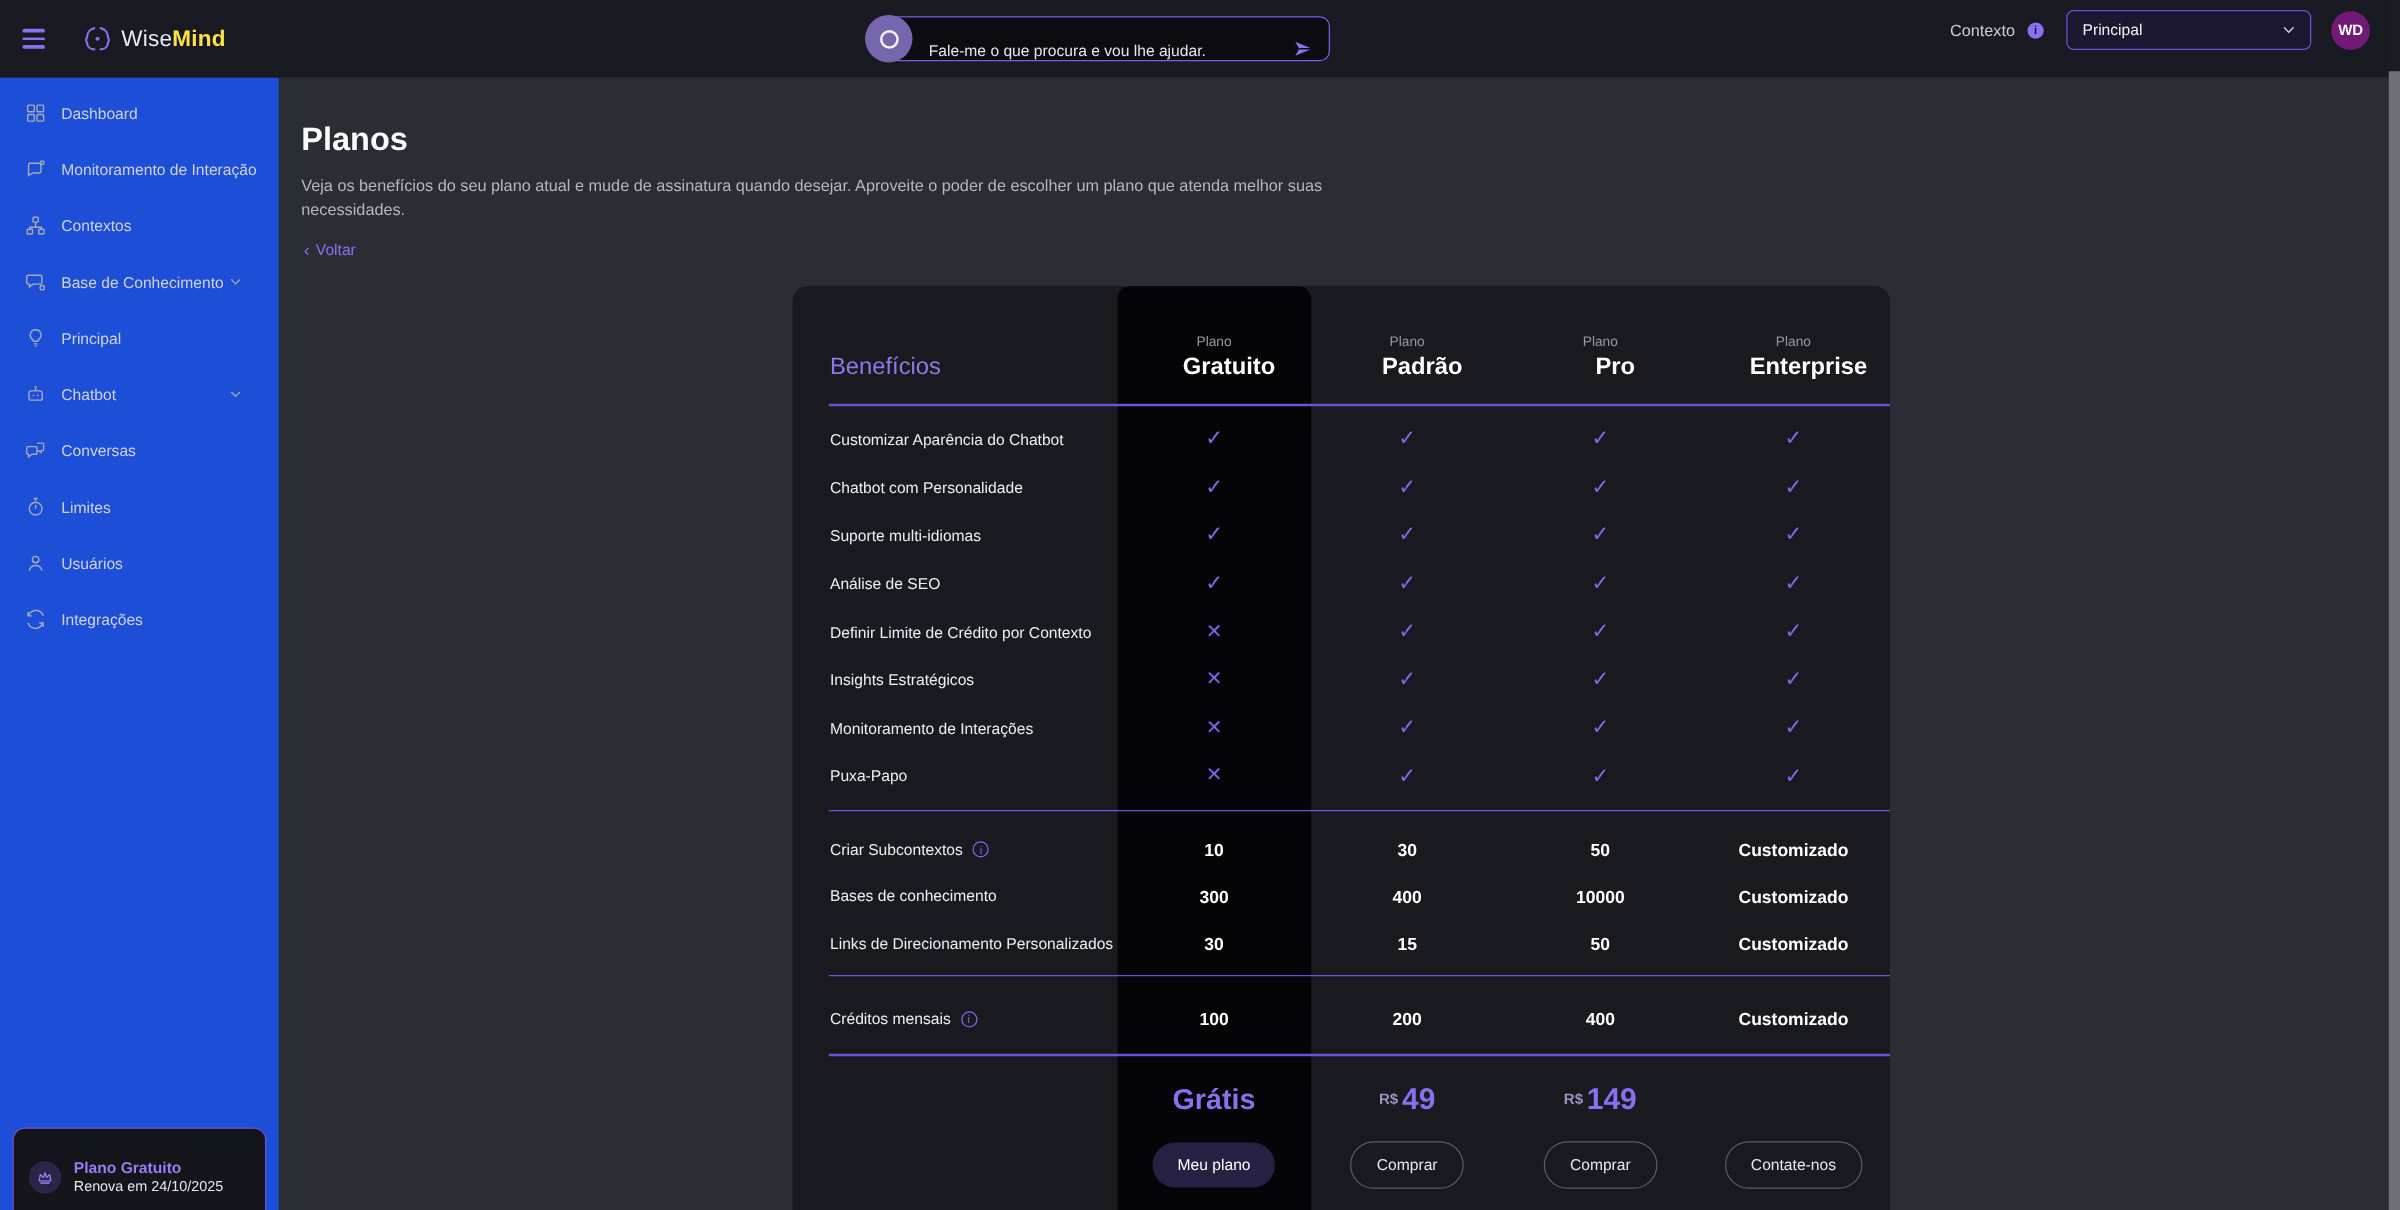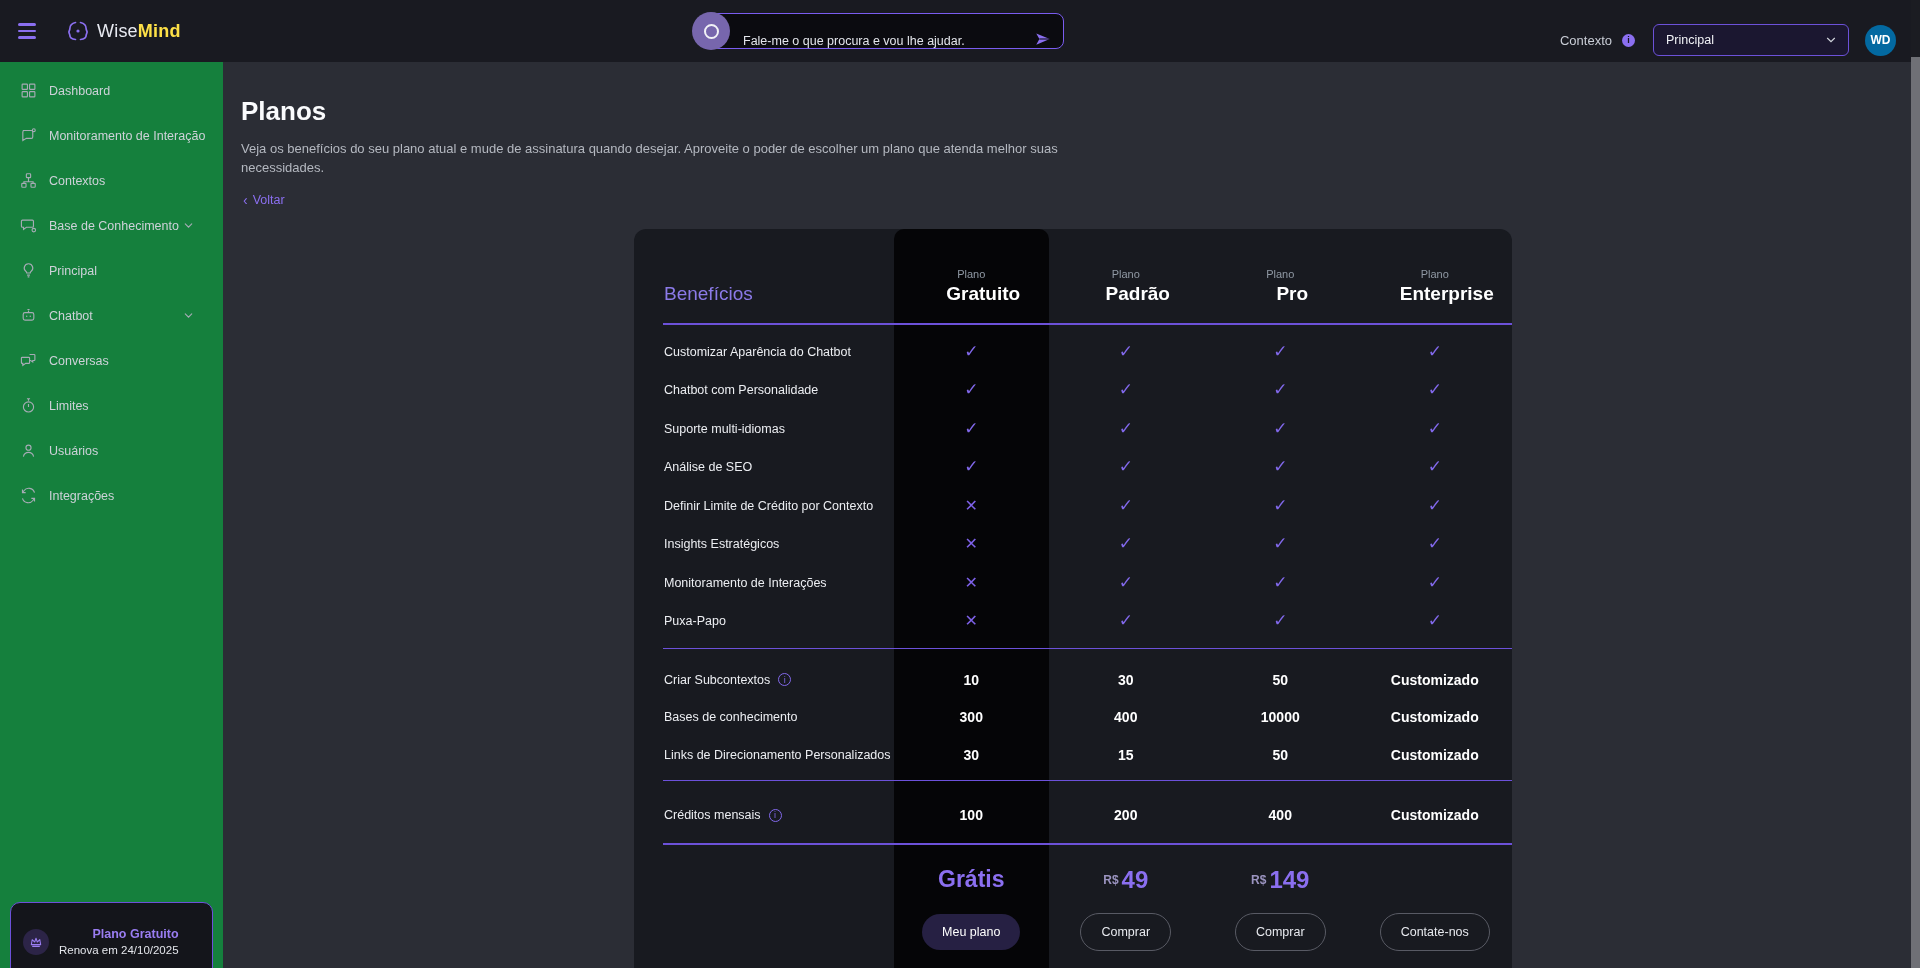--- a/index.html
+++ b/index.html
@@ -21,32 +21,32 @@
   .assistant-box { position:absolute; left:18px; top:2px; width:354px; height:36px; background:#0b0b10;
                    border:1.5px solid #7a5cf0; border-radius:8px; display:flex; align-items:flex-end; padding:0 10px 0 32px; }
   .assistant-input { flex:1; background:transparent; border:none; outline:none; color:#eceef3; font-size:12.5px;
                      font-family:"Liberation Sans", sans-serif; }
   .assistant-input::placeholder { color:#e4e6ec; opacity:1; }
   .assistant-avatar { position:absolute; left:0; top:1px; width:38px; height:38px; border-radius:50%;
                       background:#7766ad; display:flex; align-items:center; justify-content:center; z-index:2; }
   .assistant-avatar i { display:block; width:15px; height:15px; border:2.5px solid #f1f1f6; border-radius:50%; }
   .send-btn { background:none; border:none; cursor:pointer; display:flex; align-items:center; }
 
-  .tb-right { position:absolute; right:24px; top:16px; height:48px; display:flex; align-items:center; gap:10px;margin-left:28px; }
+  .tb-right { position:absolute; right:24px; top:0; height:48px; display:flex; align-items:center; gap:10px;margin-left:28px; }
   .contexto-label { color:#c9cdd6; font-size:13px; }
   .info-dot { width:13px; height:13px; border-radius:50%; background:#8b6ff0; color:#15161c; font-size:9px;
               font-weight:700; display:inline-flex; align-items:center; justify-content:center; font-style:normal; }
   .context-select { width:196px; height:32px; margin-left:8px; background:#1b1730; border:1px solid #6c51d9;
                     border-radius:6px; display:flex; align-items:center; padding:0 10px 0 12px; cursor:pointer; }
   .context-select .val { flex:1; color:#f0f1f5; font-size:12.5px; }
-  .avatar { width:31px; height:31px; border-radius:50%; background:#0369a1; color:#fff; font-size:12px; font-weight:700;
+  .avatar { width:31px; height:31px; border-radius:50%; background:#701a75; color:#fff; font-size:12px; font-weight:700;
             display:flex; align-items:center; justify-content:center; margin-left:6px; cursor:pointer; }
 
   
-  .sidebar { position:absolute; left:0; top:62px; width:223px; height:906px; background:#15803d; z-index:20;text-align:right; }
+  .sidebar { position:absolute; left:0; top:62px; width:223px; height:906px; background:#1d4ed8; z-index:20; }
   .nav { padding-top:6px; }
   .nav-item { height:45px; display:flex; align-items:center; padding:0 16px 0 20px; cursor:pointer; color:#c9cdd5; }
   .nav-item svg { flex:0 0 auto; margin-right:12px; stroke:#a6abb5; }
   .nav-item .lbl { font-size:12.5px; color:#ced2d9; white-space:nowrap; }
   .nav-item .chev { margin-left:auto; display:flex; }
 
   .plan-card { position:absolute; left:10px; top:840px; width:203px; height:99px; border:1px solid #6c51d9;
                border-radius:10px; padding:24px 14px 12px 12px; background:#14151b; }
   .pc-top { display:flex; align-items:flex-start; gap:10px; }
   .crown-wrap { width:26px; height:26px; border-radius:50%; background:#2c2447; display:flex; align-items:center;

